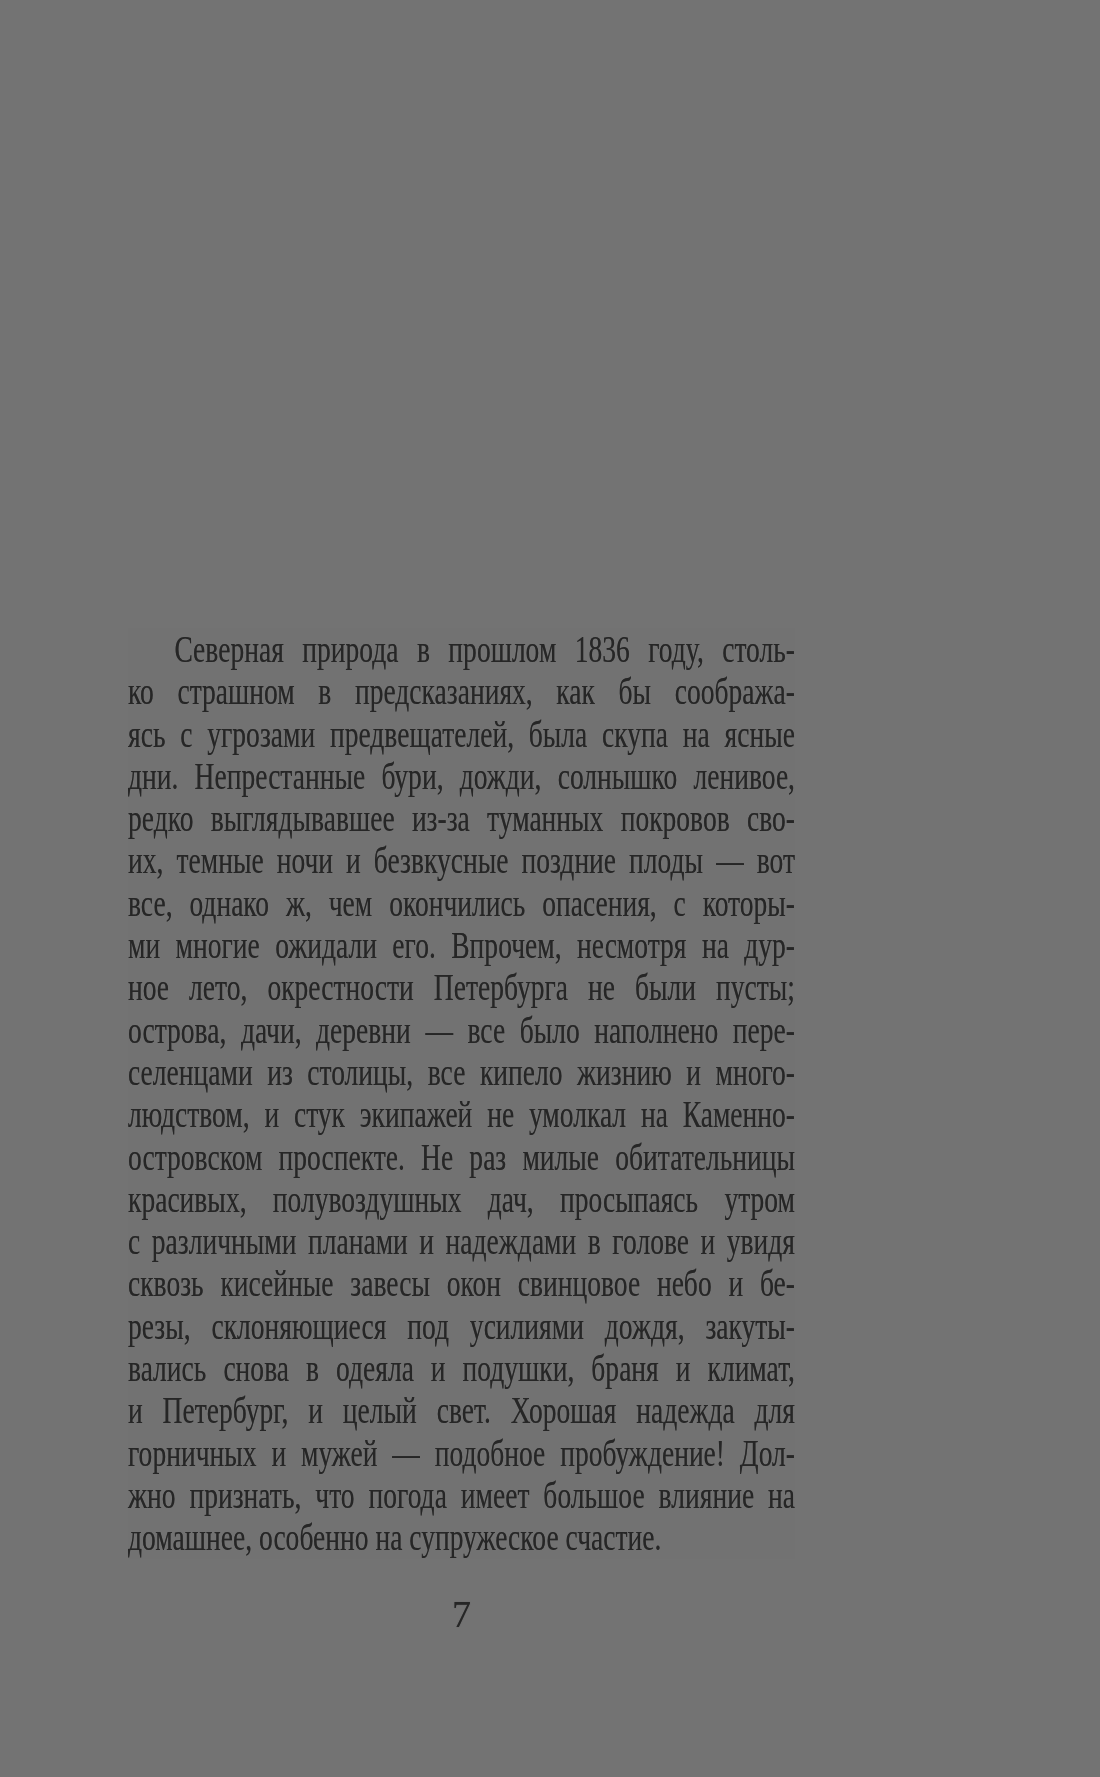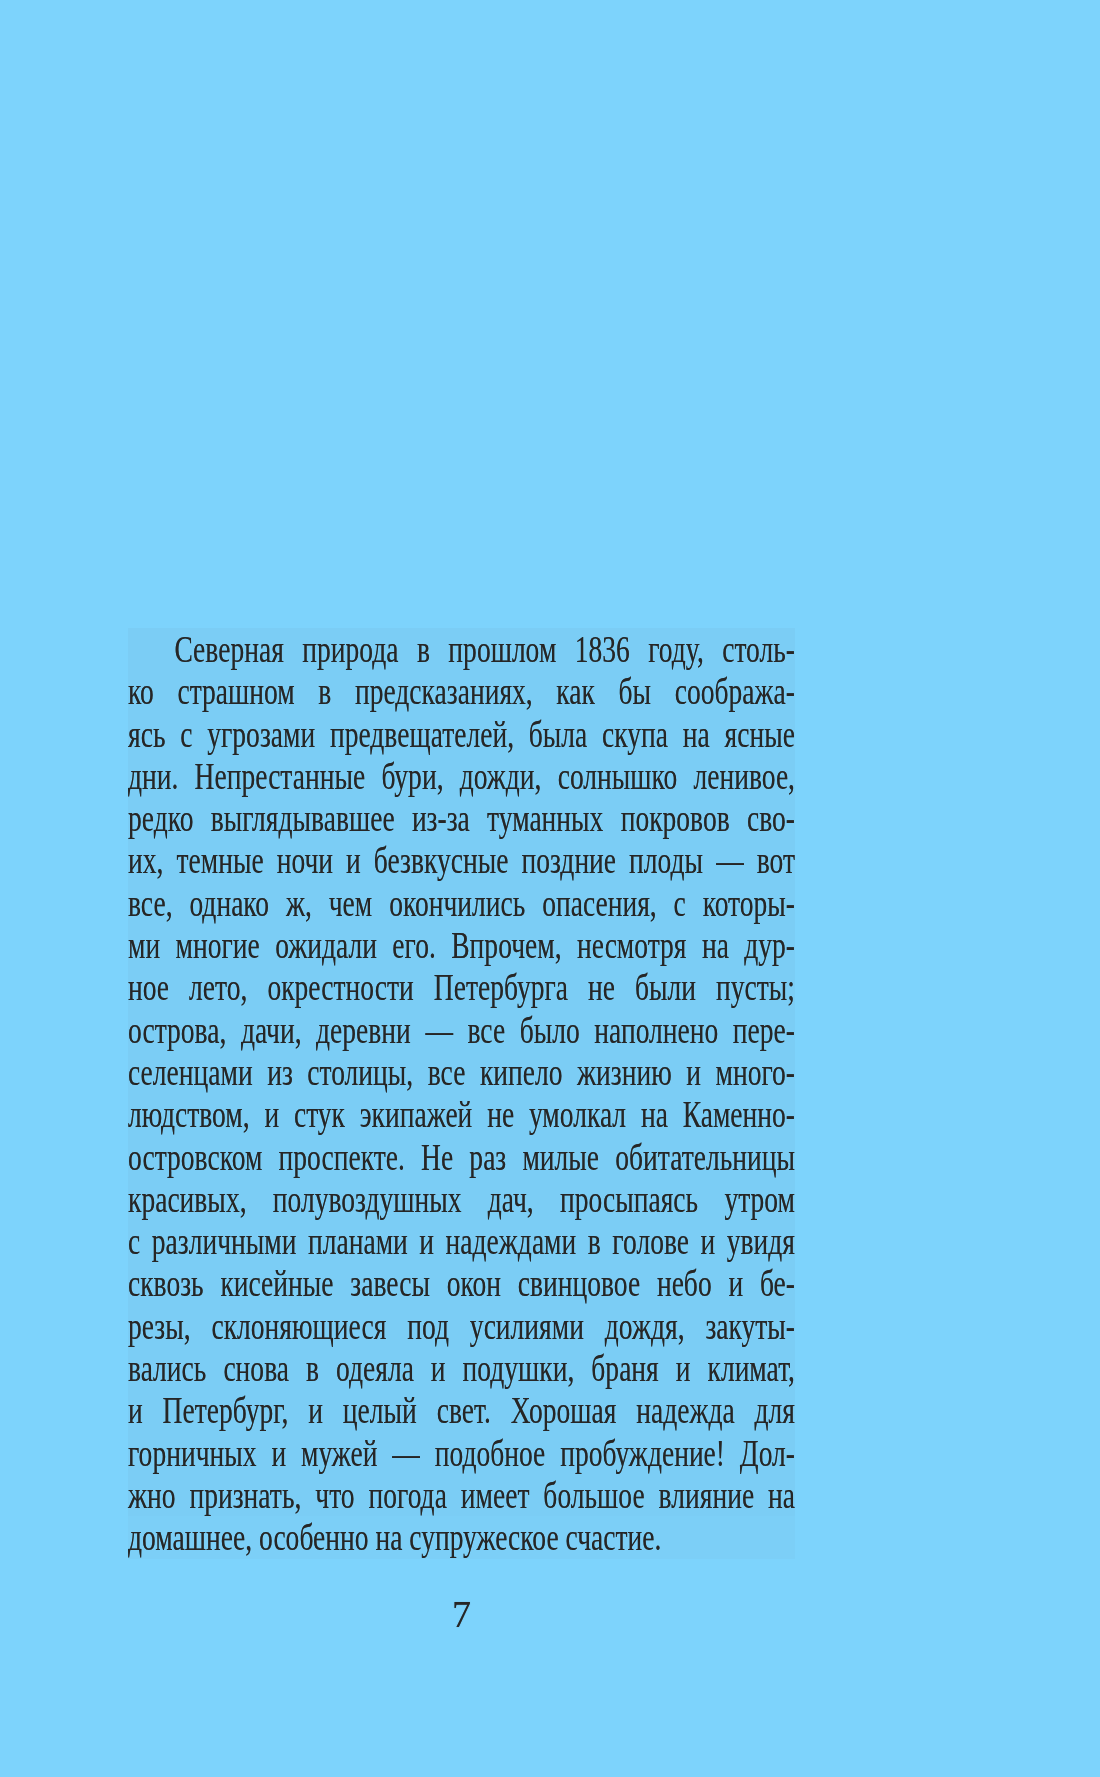--- a/index.html
+++ b/index.html
@@ -4,21 +4,21 @@
 <style>
   html, body {
     margin: 0;
     padding: 0;
     background: #ffffff;
   }
   .page {
     position: relative;
     width: 1100px;
     height: 1777px;
-    background: #7dd3fc;
+    background: #737373;
     overflow: hidden;
     font-family: "Liberation Serif", "DejaVu Serif", serif;
     color: #262626;
   }
   
   .textblock {
     position: absolute;
     left: 128px;
     top: 628px;
     width: 920px;               

